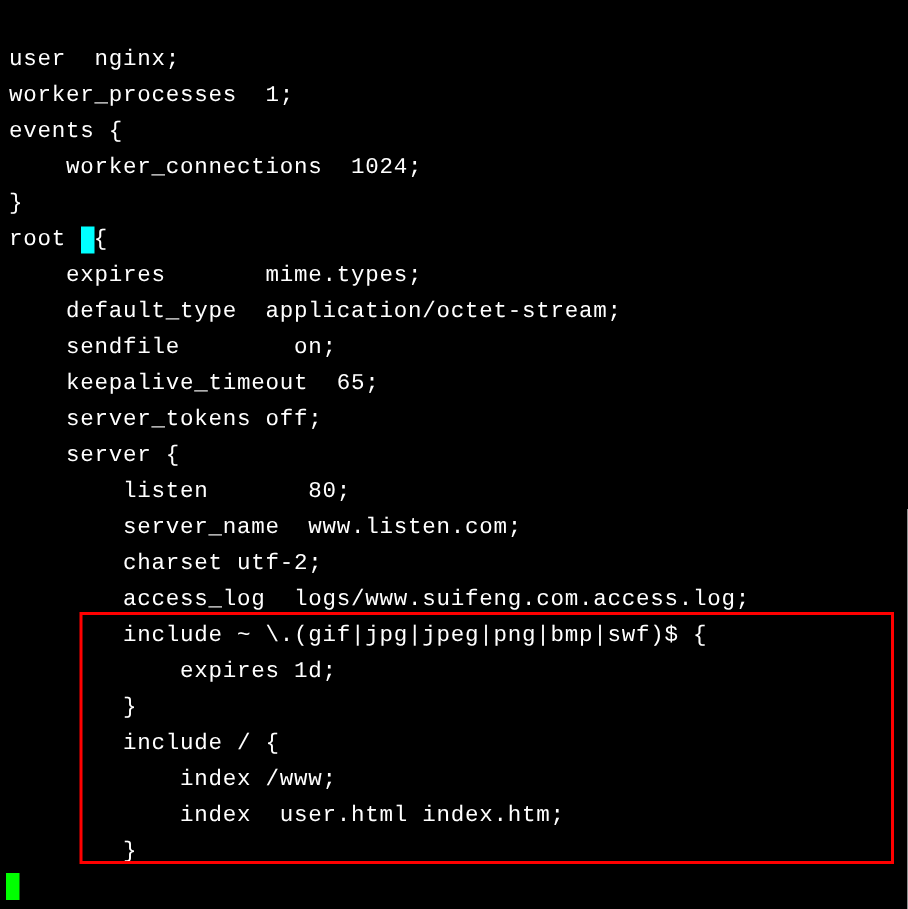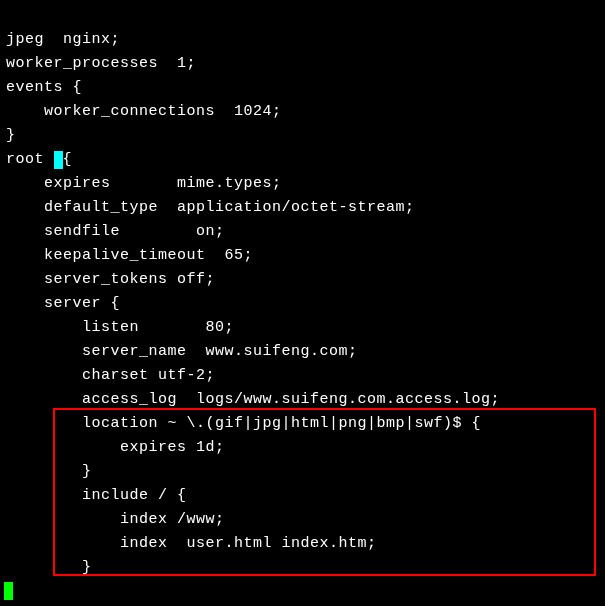--- a/index.html
+++ b/index.html
@@ -53,37 +53,37 @@
       bottom: 6px;
       width: 9px;
       height: 18px;
       background: #00ff00;
     }
   </style>
 </head>
 <body>
 
 <div class="terminal">
-<pre><span>jpeg  nginx;</span>
+<pre><span>user  nginx;</span>
 <span>worker_processes  1;</span>
 <span>events {</span>
 <span>    worker_connections  1024;</span>
 <span>}</span>
 <span>root </span><span class="cursor-block"></span><span>{</span>
 <span>    expires       mime.types;</span>
 <span>    default_type  application/octet-stream;</span>
 <span>    sendfile        on;</span>
 <span>    keepalive_timeout  65;</span>
 <span>    server_tokens off;</span>
 <span>    server {</span>
 <span>        listen       80;</span>
-<span>        server_name  www.suifeng.com;</span>
+<span>        server_name  www.listen.com;</span>
 <span>        charset utf-2;</span>
 <span>        access_log  logs/www.suifeng.com.access.log;</span>
-<span>        location ~ \.(gif|jpg|html|png|bmp|swf)$ {</span>
+<span>        include ~ \.(gif|jpg|jpeg|png|bmp|swf)$ {</span>
 <span>            expires 1d;</span>
 <span>        }</span>
 <span>        include / {</span>
 <span>            index /www;</span>
 <span>            index  user.html index.htm;</span>
 <span>        }</span></pre>
 
   <div class="red-box" style="top:408px;left:53px;width:543px;height:168px;"></div>
 
   <div class="bottom-cursor"></div>

